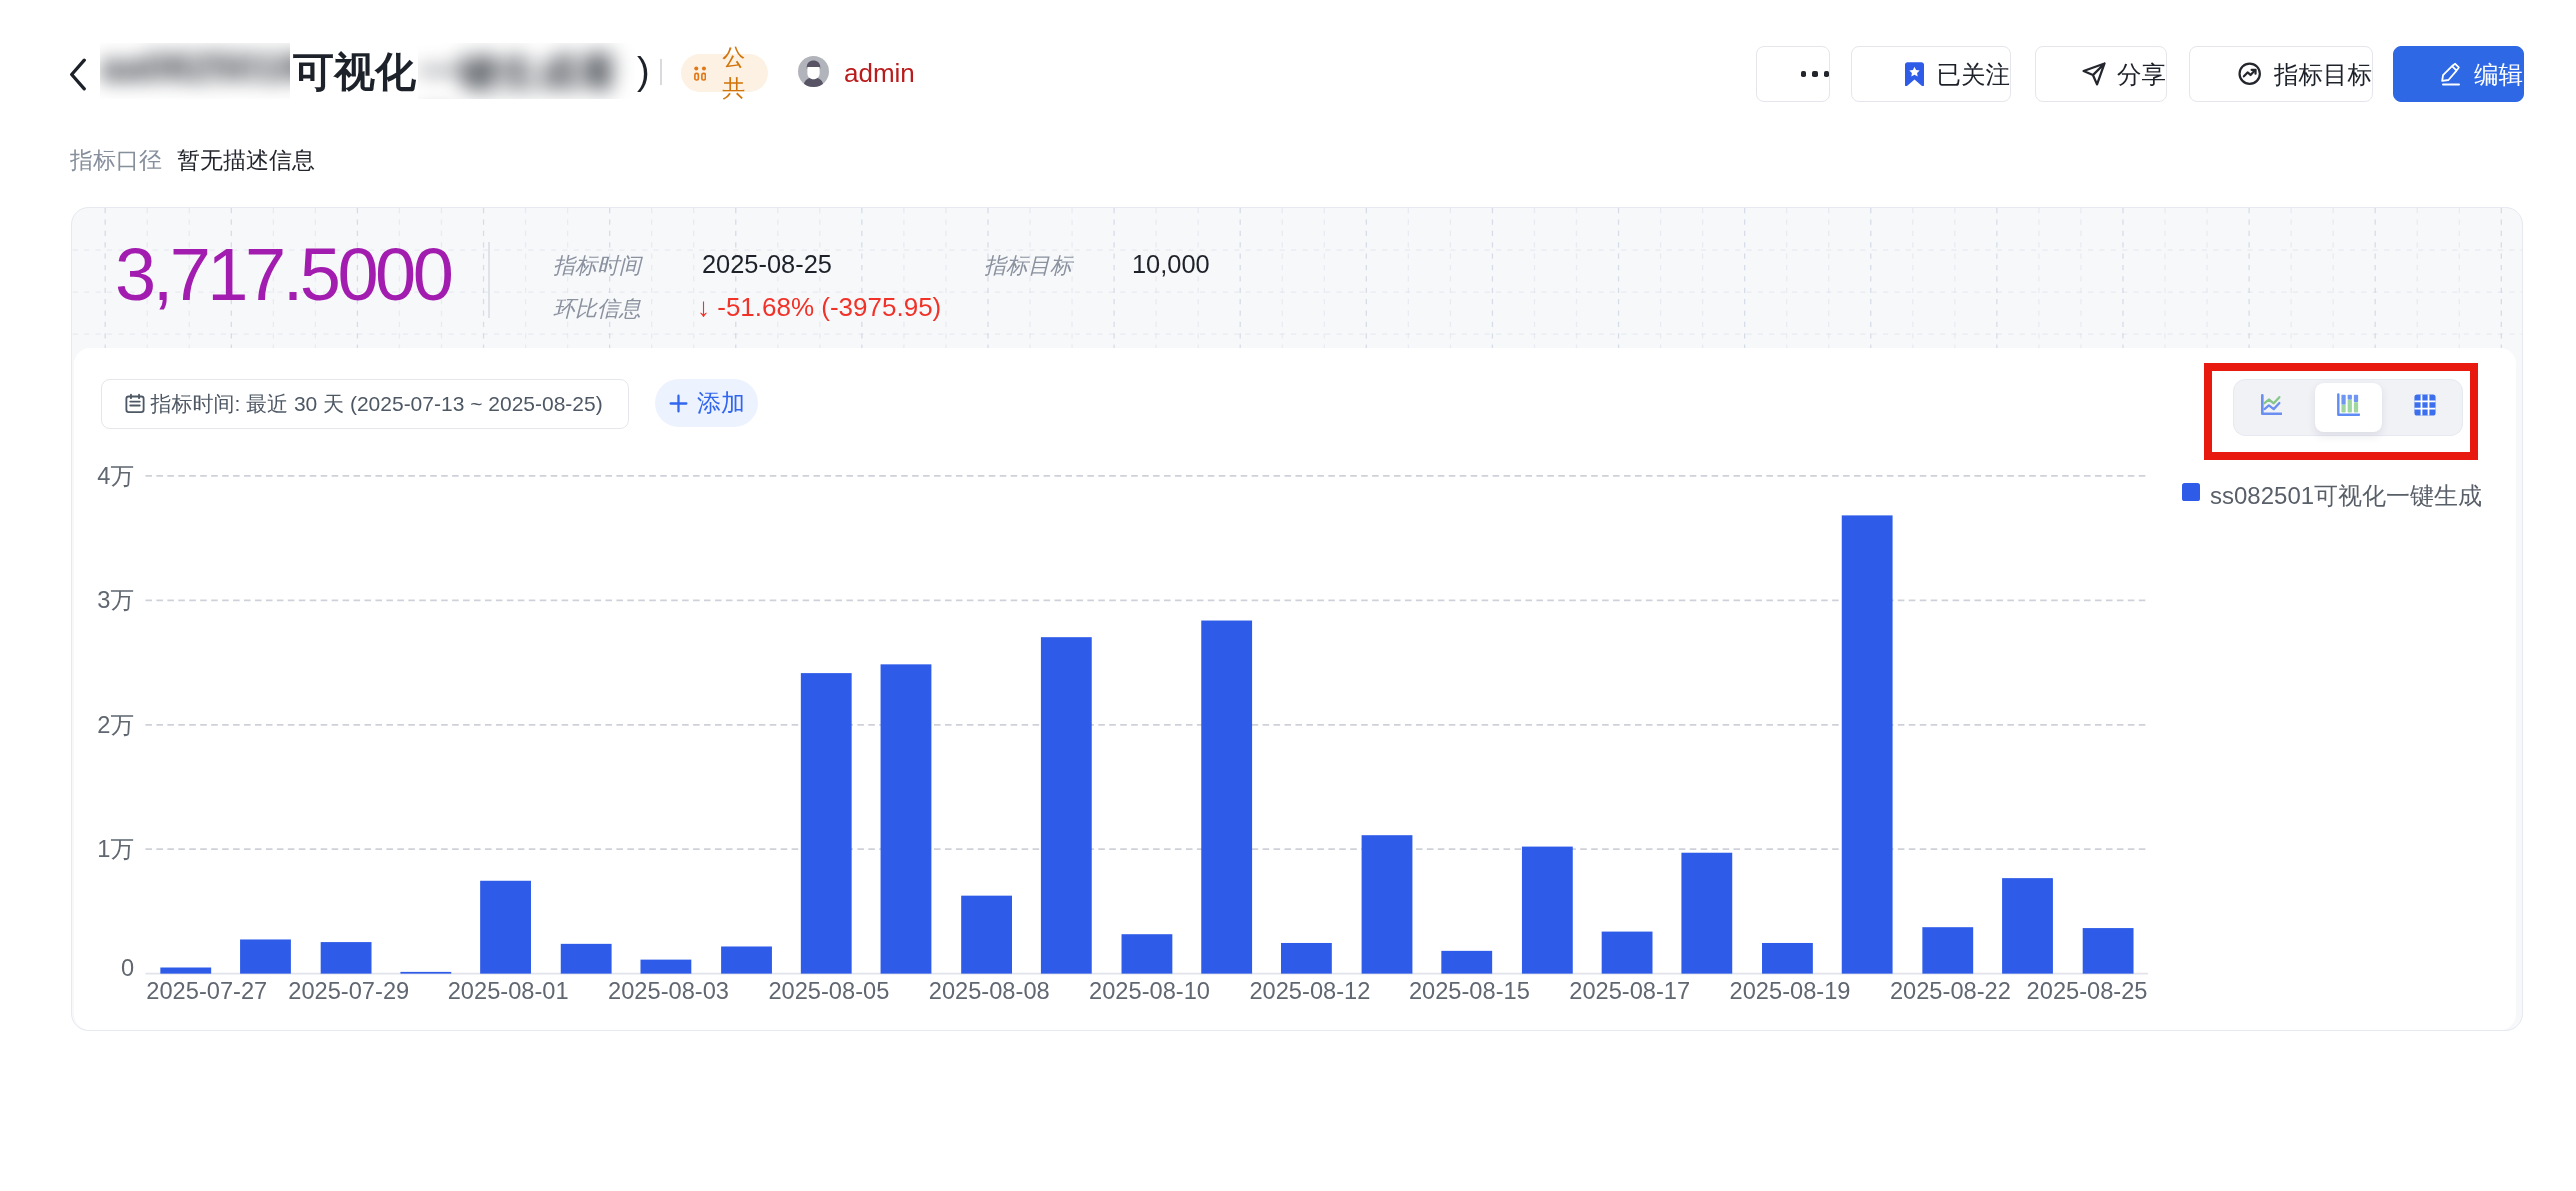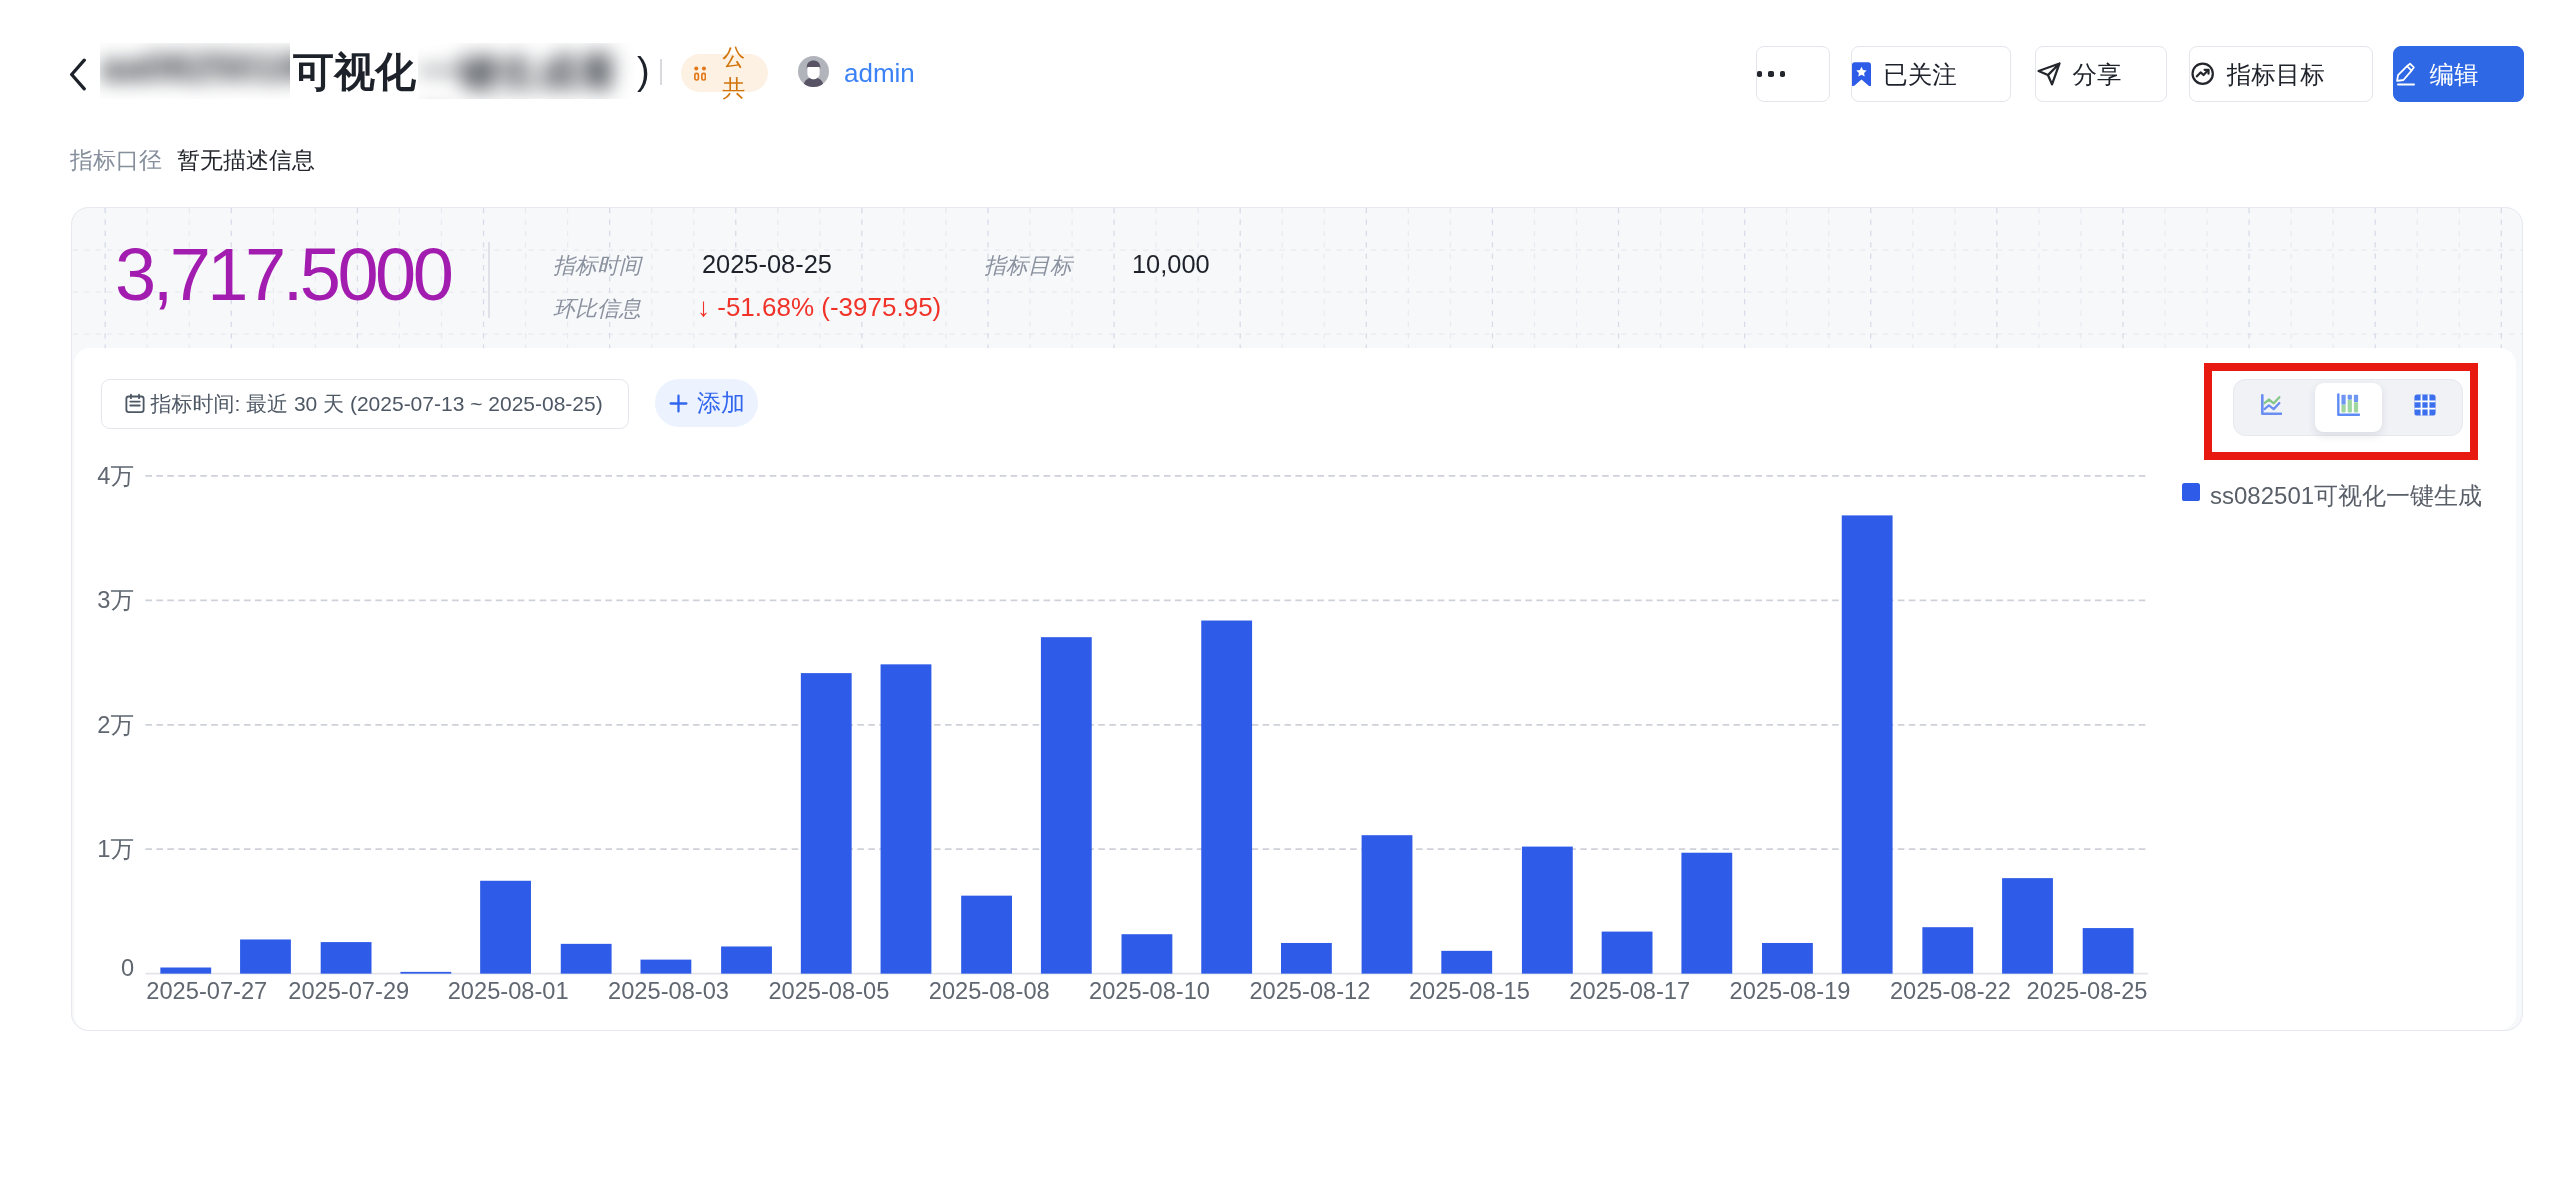--- a/index.html
+++ b/index.html
@@ -1,21 +1,21 @@
 <!DOCTYPE html>
 <html style="font-size:14px"><head><meta charset="utf-8">
 <style>
 * { margin:0; padding:0; box-sizing:border-box; }
 html,body { width:2576px; height:1192px; background:#ffffff; overflow:hidden;
   font-family:"Liberation Sans", sans-serif; }
 .abs { position:absolute; }
 .hdr-title { font-size:40px; font-weight:600; color:#1d2129; }
 .blurred { filter:blur(9.6px); }
 .btn { position:absolute; top:46px; height:56px; background:#fff; border:1.8px solid #e5e6eb;
-  border-radius:8px; display:flex; align-items:center; justify-content:flex-start;
+  border-radius:8px; display:flex; align-items:center; justify-content:flex-end;
   font-size:24.5px; color:#1d2129; }
 .glabel { font-size:22px; color:#8a919f;font-style:italic; }
 .gval { font-size:25.4px; color:#1d2129; }
 .xl { font:27px "Liberation Sans",sans-serif; fill:#606770; }
 </style></head>
 <body>
 
 <svg class="abs" style="left:69px;top:58px" width="17.5" height="33" viewBox="0 0 20 38">
   <path d="M17.5 2.5 L3 19 L17.5 35.5" fill="none" stroke="#1d2129" stroke-width="3.8" stroke-linecap="round" stroke-linejoin="round"></path>
 </svg>
@@ -45,21 +45,21 @@
         <circle cx="17.5" cy="17.5" r="17.5"></circle>
       </clipPath>
     </defs>
   <circle cx="17.5" cy="17.5" r="17.5" fill="#b2b4bc"></circle>
   <g clip-path="url(#avc)">
     <path d="M6 35 C6.5 27.5 11 24.2 17.5 24.2 C24 24.2 28.5 27.5 29 35 Z" fill="#595465"></path>
     <path d="M9.8 13.2 C9.8 7.8 13.2 5.2 17.5 5.2 C21.8 5.2 25.2 7.8 25.2 13.2 L25.2 14.2 L9.8 14.2 Z" fill="#595465"></path>
     <path d="M10.6 12.5 L24.4 12.5 L24.4 19.5 C24.4 23.6 21.5 26.3 17.5 26.3 C13.5 26.3 10.6 23.6 10.6 19.5 Z" fill="#ffffff"></path>
   </g>
 </svg>
-<div class="abs" style="left:844px;top:58px;font-size:26px;color:#3b82f6">admin</div>
+<div class="abs" style="left:844px;top:58px;font-size:26px;color:#b91c1c">admin</div>
 
 <div class="btn" style="left:1756px;width:74px;gap:6.1px">
   <span style="width:5.3px;height:5.3px;border-radius:1.8px;background:#23262c"></span>
   <span style="width:5.3px;height:5.3px;border-radius:1.8px;background:#23262c"></span>
   <span style="width:5.3px;height:5.3px;border-radius:1.8px;background:#23262c"></span>
 </div>
 <div class="btn" style="left:1851px;width:160px">
   <svg width="19" height="24.5" viewBox="0 0 22 28" style="margin-right:12.3px">
     <path d="M0 3 C0 1.3 1.3 0 3 0 L19 0 C20.7 0 22 1.3 22 3 L22 26.6 C22 27.8 20.6 28.4 19.7 27.6 L11 20.2 L2.3 27.6 C1.4 28.4 0 27.8 0 26.6 Z" fill="#2E5BE8"></path>
     <path d="M11 5.2 L12.8 9 L17 9.6 L14 12.5 L14.7 16.6 L11 14.7 L7.3 16.6 L8 12.5 L5 9.6 L9.2 9 Z" fill="#fff"></path>

